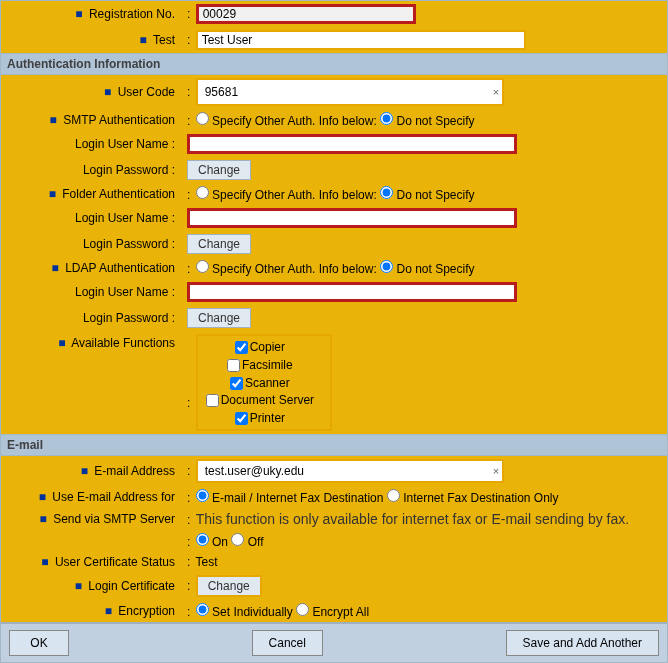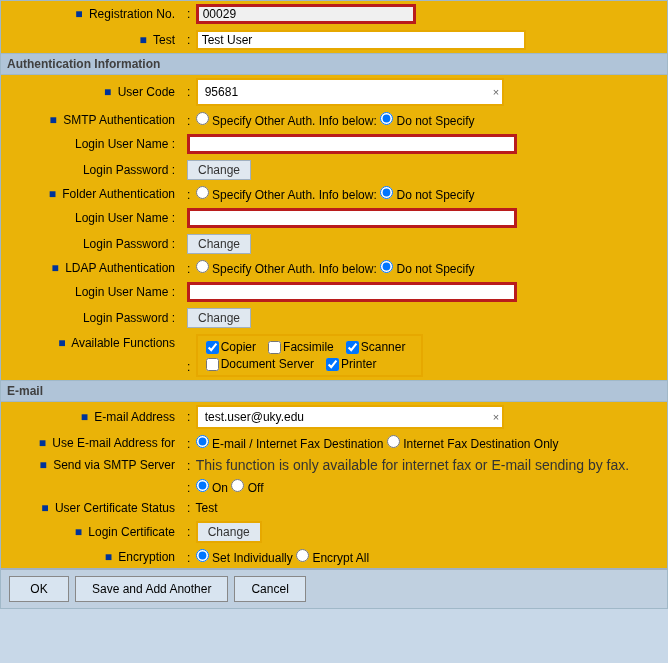--- a/index.html
+++ b/index.html
@@ -73,37 +73,39 @@
       border: 2px solid #e6a800;
       padding: 2px 10px;
       font-size: 12px;
       cursor: pointer;
       color: #333;
     }
     .checkbox-row {
       display: flex;
       align-items: center;
       gap: 4px;
+      flex-direction: column;
     }
     .checkbox-row label {
       display: inline-flex;
       align-items: center;
       gap: 2px;
       margin-right: 8px;
     }
     .indent-label {
       padding-left: 40px;
       text-align: right;
     }
     .bottom-bar {
       background: #c0d0e0;
       border-top: 2px solid #a0b0c0;
       display: flex;
       padding: 6px 8px;
       gap: 6px;
+      justify-content: space-between;
     }
     .bottom-btn {
       background: #d8e4f0;
       border: 1px solid #888;
       padding: 5px 16px;
       font-size: 12px;
       cursor: pointer;
       min-width: 60px;
     }
     .colon {
@@ -413,16 +415,16 @@
           <span>Encrypt All</span>
         </label>
       </td>
     </tr>
 
   </tbody>
     </table>
 
   <div class="bottom-bar">
     <button class="bottom-btn">OK</button>
+    <button class="bottom-btn">Cancel</button>
     <button class="bottom-btn">Save and Add Another</button>
-    <button class="bottom-btn">Cancel</button>
   </div>
 </div>
 
 </body></html>

